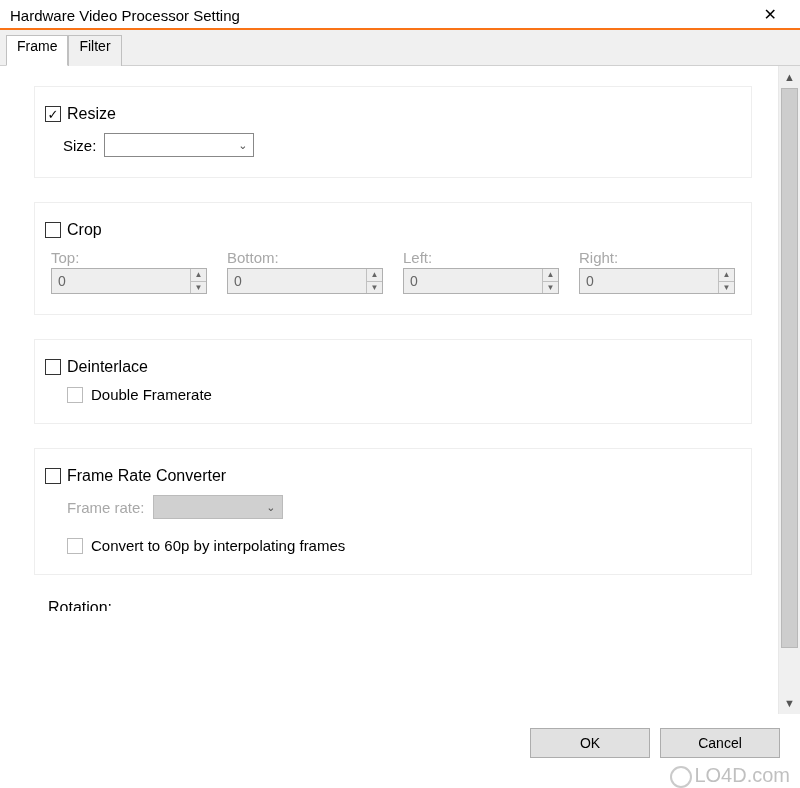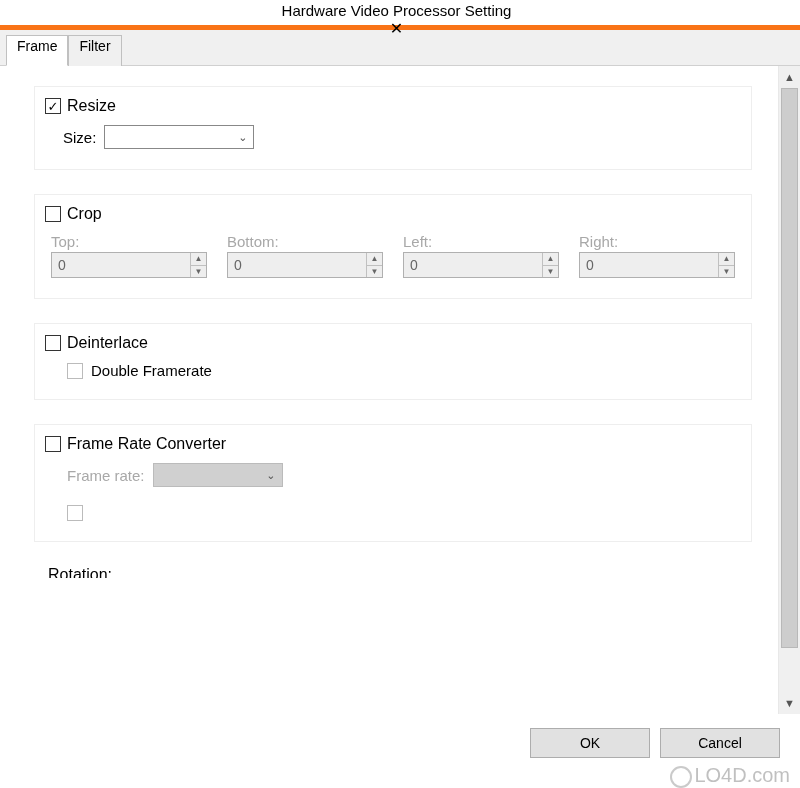--- a/index.html
+++ b/index.html
@@ -13,23 +13,22 @@
     height: 788px;
     overflow: hidden;
     position: relative;
   }
   .titlebar {
     display: flex;
     align-items: center;
     justify-content: space-between;
     height: 30px;
     padding: 0 17px 0 10px;
-    border-bottom: 5px solid #f97316;
+    border-bottom: 2px solid #f97316;
     font-size: 15px;
-    flex-direction: column;
   }
   .titlebar .title { padding-top: 2px; }
   .titlebar .close {
     font-size: 16px;
     font-family: Arial, sans-serif;
     padding: 0 6px;
     cursor: pointer;
   }
   .tabs {
     display: flex;
@@ -86,21 +85,21 @@
     position: absolute;
     top: 0;
     left: 2px;
     right: 2px;
     height: 560px;
     background: #cdcdcd;
     border: 1px solid #b8b8b8;
   }
   .group {
     border: 1px solid #eeeeee;
-    padding: 12px 16px 20px 16px;
+    padding: 20px 16px 20px 16px;
     margin: 10px 8px 24px 8px;
   }
   .group-header {
     display: flex;
     align-items: center;
     gap: 6px;
     margin: -2px 0 10px -6px;
     font-size: 16px;
   }
   .checkbox {
@@ -338,20 +337,21 @@
       </div>
       <div class="sub-row">
         <span class="disabled-text">Frame rate:</span>
         <span class="combo disabled" style="width:130px">
           <span></span>
           <span class="chev">⌄</span>
         </span>
       </div>
       <div class="sub-row" style="margin-top:18px">
         <span class="checkbox disabled"></span>
+        <span>Convert to 60p by interpolating frames</span>
       </div>
     </div>
 
     <div class="rotation-label" style="overflow:hidden;height:12px;">
       <span>Rotation:</span>
     </div>
 
   </div>
 
   <div class="scrollbar">

